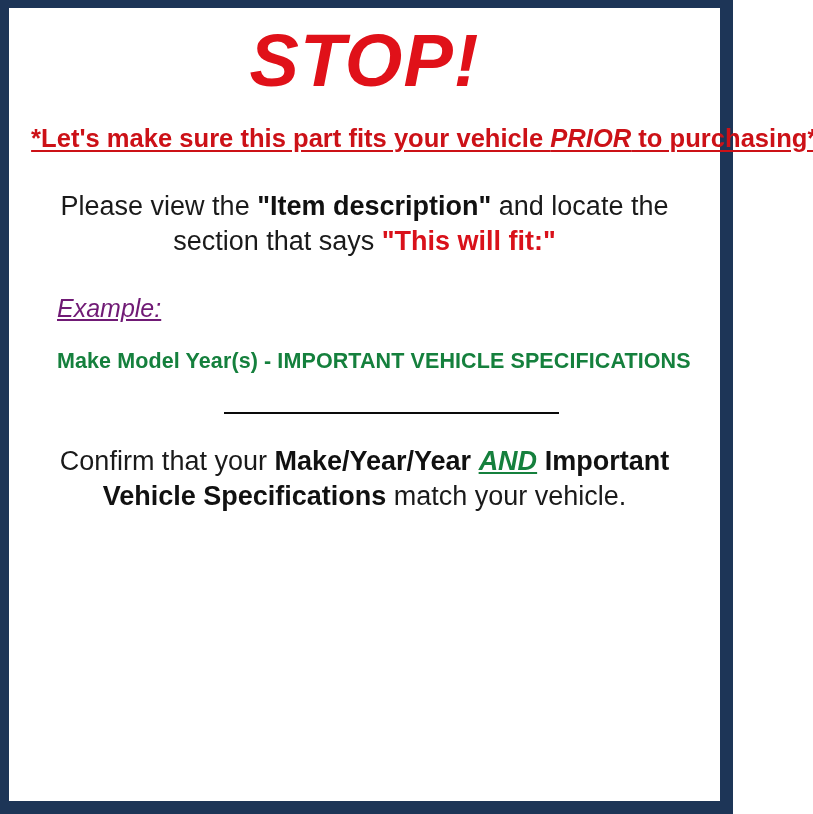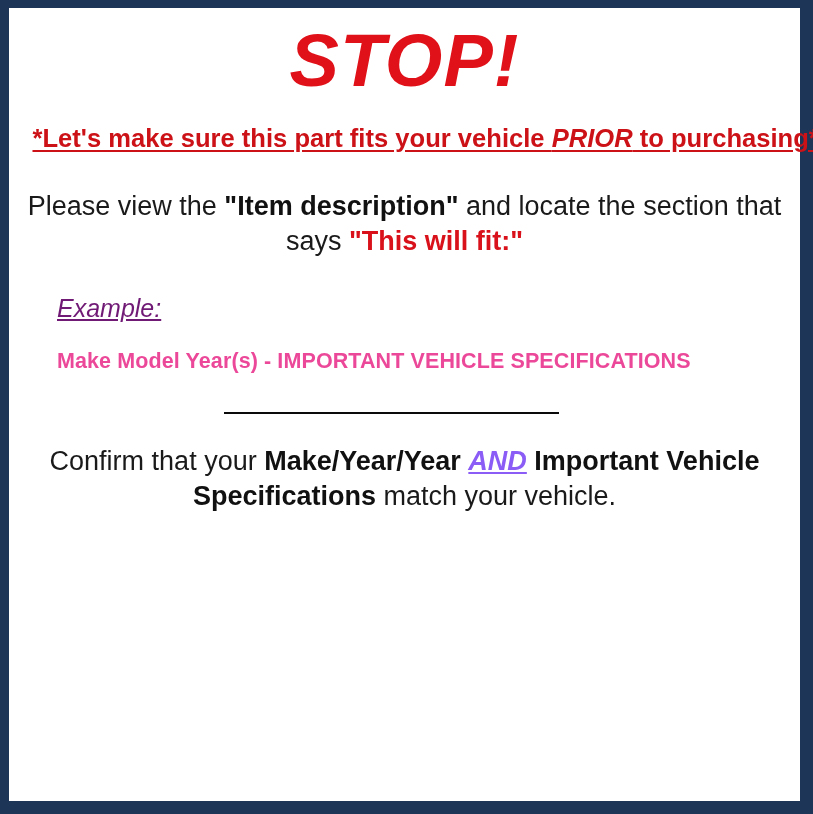--- a/index.html
+++ b/index.html
@@ -9,21 +9,21 @@
   }
   body {
     width: 813px;
     height: 814px;
     overflow: hidden;
     font-family: "Liberation Sans", "DejaVu Sans", sans-serif;
   }
 
   .notice-frame {
     box-sizing: border-box;
-    width: 813px;
+    width: 733px;
     height: 814px;
     background: #ffffff;
     border-top: 8px solid #1d3557;
     border-left: 9px solid #1d3557;
     border-right: 13px solid #1d3557;
     border-bottom: 13px solid #1d3557;
     position: relative;
   }
 
   .notice-inner {
@@ -94,21 +94,21 @@
   }
   .em-red-bold {
     color: #d9111a;
     font-weight: bold;
   }
   .em-black-bold {
     color: #111111;
     font-weight: bold;
   }
   .em-red-and {
-    color: #8b5cf6;
+    color: #15803d;
     font-weight: bold;
     font-style: italic;
     text-decoration: underline;
     text-underline-offset: 2px;
     text-align: center;
   }
 
   .example-block {
     margin-top: 36px;
     padding-left: 38px;
@@ -127,21 +127,21 @@
   .example-fit {
     font-size: 26px;
     font-weight: bold;
     color: #d9111a;
     line-height: 1.15;
     margin: 3px 0 0 0;
   }
   .example-spec {
     font-size: 21.5px;
     font-weight: bold;
-    color: #ec4899;
+    color: #15803d;
     line-height: 1.1;
     margin: 29px 0 0 0;
     letter-spacing: 0.1px;
   }
 
   .divider-wrap {
     margin-top: 26px;
     text-align: left;
     padding-left: 205px;
   }

